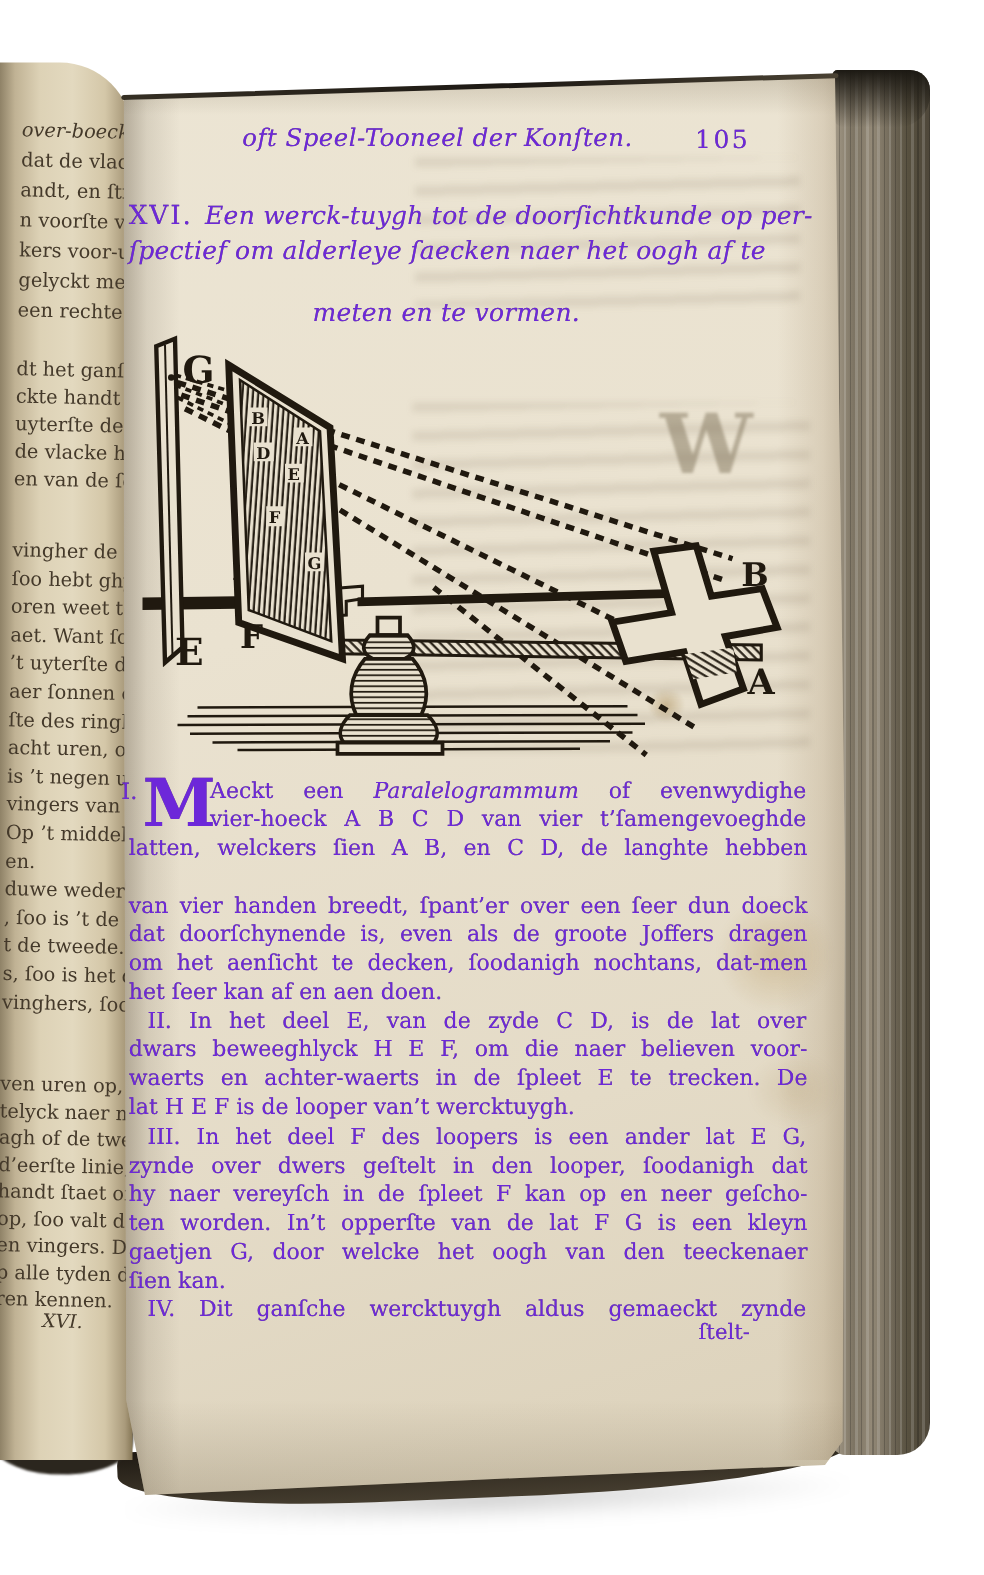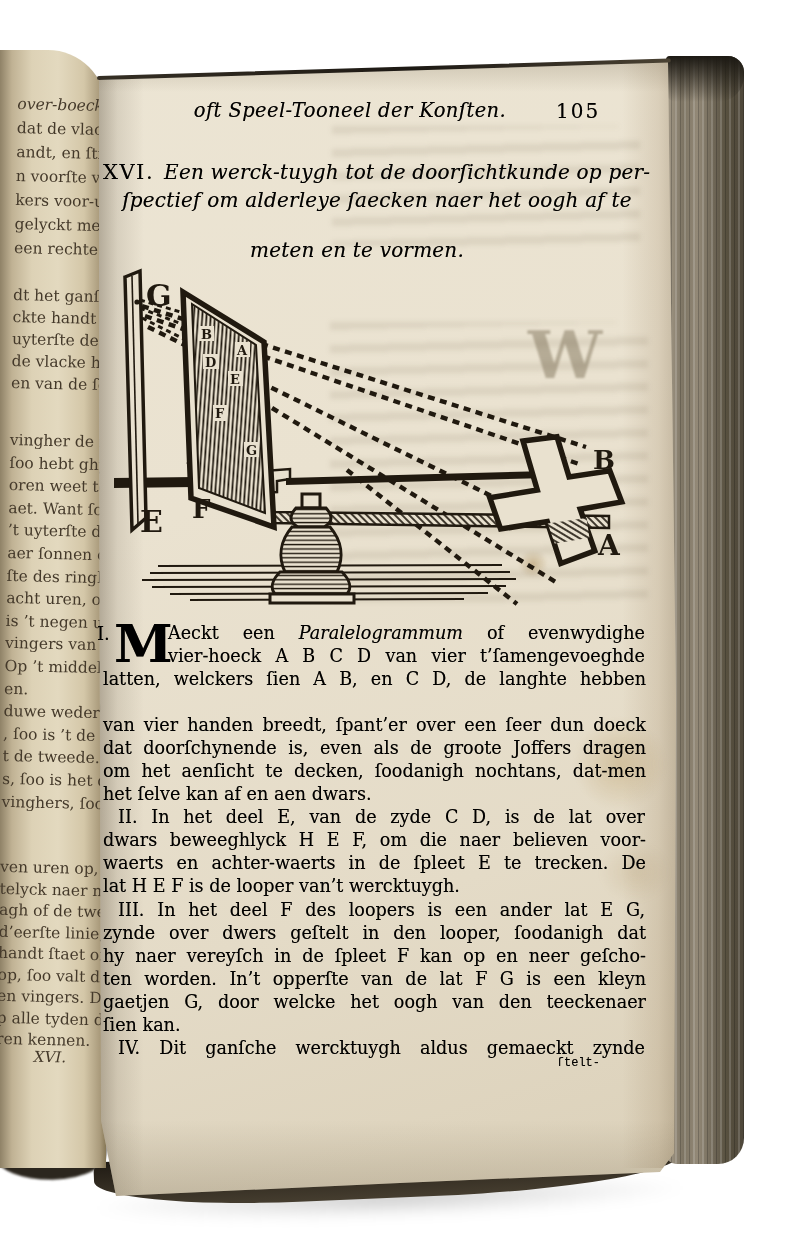--- a/index.html
+++ b/index.html
@@ -47,36 +47,36 @@
   .stain3{left:600px;top:842px;width:70px;height:60px;background:radial-gradient(closest-side,rgba(150,115,55,0.16),transparent);filter:blur(3px);border-radius:50%;}
   .smudge1{left:92px;top:702px;width:7px;height:12px;background:rgba(40,30,20,0.55);filter:blur(1px);border-radius:50%;}
   .smudge2{left:90px;top:730px;width:5px;height:8px;background:rgba(40,30,20,0.4);filter:blur(1px);border-radius:50%;}
 
   .ghost{background:repeating-linear-gradient(178.5deg,rgba(118,104,80,0.13) 0px,rgba(118,104,80,0.13) 8px,transparent 8px,transparent 23px);filter:blur(2.4px);}
   .ghost1{left:332px;top:126px;width:308px;height:120px;}
   .ghost2{left:330px;top:322px;width:318px;height:280px;}
   .ghost-w{left:528px;top:316px;font-size:66px;font-weight:bold;color:rgba(124,111,86,0.48);filter:blur(1.2px);}
 
   
-  .ink{color:#000000;text-shadow:0 0 0.4px rgba(39,31,19,0.55);}
+  .ink{color:#6d28d9;text-shadow:0 0 0.4px rgba(39,31,19,0.55);}
   .hdr{left:158px;top:99px;width:384px;text-align:center;font-style:italic;font-size:19.5px;letter-spacing:0.4px;}
   .pgnum{left:556px;top:99px;width:70px;font-size:20px;letter-spacing:2px;}
   .headline{font-size:20px;font-style:italic;letter-spacing:0.2px;}
   .h-l1{left:103px;top:160px;width:548px;}
   .h-l1 .numeral{font-style:normal;letter-spacing:1.5px;margin-right:10px;font-size:21px;}
-  .h-l2{left:103px;top:188px;width:548px;text-align:center;}
+  .h-l2{left:103px;top:188px;width:548px;text-align:left;}
   .h-l3{left:103px;top:214px;width:548px;text-align:center;transform:translateX(-20px);margin-top:24px;}
 
   .bl{font-size:17.6px;line-height:23px;white-space:nowrap;}
   .jline{text-align:justify;text-align-last:justify;white-space:normal;}
   .lline{text-align:left;white-space:normal;}
   .dropcap{left:114px;top:619px;font-size:53px;line-height:48px;font-weight:bold;}
   .pnum-i{left:97px;top:623px;font-size:18px;}
   .ital{font-style:italic;}
-  .catchword{left:470px;top:1056px;width:130px;text-align:right;font-size:12px;font-family:Liberation Mono, monospace;}
+  .catchword{left:470px;top:1056px;width:130px;text-align:right;font-size:17px;}
 
   .fig{left:112px;top:266px;width:520px;height:340px;}
 </style>
 </head>
 <body>
 
 <div class="stage">
 
   <div class="abs photo-shadow"></div>
   <div class="abs block-bottom"></div>
@@ -255,21 +255,21 @@
   </svg>
 
   <div class="abs ink pnum-i">I.</div>
   <div class="abs ink dropcap">M</div>
   <div class="abs ink bl jline" style="left:168px;top:622px;width:477px"><span>Aeckt een </span><span class="ital">Paralelogrammum</span><span> of evenwydighe</span></div>
   <div class="abs ink bl jline" style="left:168px;top:645px;width:477px">vier-hoeck A B C D van vier t’ſamengevoeghde</div>
   <div class="abs ink bl jline" style="left:103px;top:668px;width:543px">latten, welckers ſien A B, en C D, de langhte hebben</div>
   <div class="abs ink bl jline" style="left:103px;top:714px;width:543px">van vier handen breedt, ſpant’er over een ſeer dun doeck</div>
   <div class="abs ink bl jline" style="left:103px;top:737px;width:543px">dat doorſchynende is, even als de groote Joffers dragen</div>
   <div class="abs ink bl jline" style="left:103px;top:760px;width:543px">om het aenſicht te decken, ſoodanigh nochtans, dat-men</div>
-  <div class="abs ink bl lline" style="left:103px;top:783px;width:543px">het ſelve kan af en aen dwars.</div>
+  <div class="abs ink bl lline" style="left:103px;top:783px;width:543px">het ſeer kan af en aen doen.</div>
 
   <div class="abs ink bl jline" style="left:118px;top:806px;width:527px">II. In het deel E, van de zyde C D, is de lat over</div>
   <div class="abs ink bl jline" style="left:103px;top:829px;width:543px">dwars beweeghlyck H E F, om die naer believen voor-</div>
   <div class="abs ink bl jline" style="left:103px;top:852px;width:543px">waerts en achter-waerts in de ſpleet E te trecken. De</div>
   <div class="abs ink bl lline" style="left:103px;top:875px;width:543px">lat H E F is de looper van’t wercktuygh.</div>
 
   <div class="abs ink bl jline" style="left:118px;top:899px;width:527px">III. In het deel F des loopers is een ander lat E G,</div>
   <div class="abs ink bl jline" style="left:103px;top:922px;width:543px">zynde over dwers geſtelt in den looper, ſoodanigh dat</div>
   <div class="abs ink bl jline" style="left:103px;top:945px;width:543px">hy naer vereyſch in de ſpleet F kan op en neer geſcho-</div>
   <div class="abs ink bl jline" style="left:103px;top:968px;width:543px">ten worden. In’t opperſte van de lat F G is een kleyn</div>

